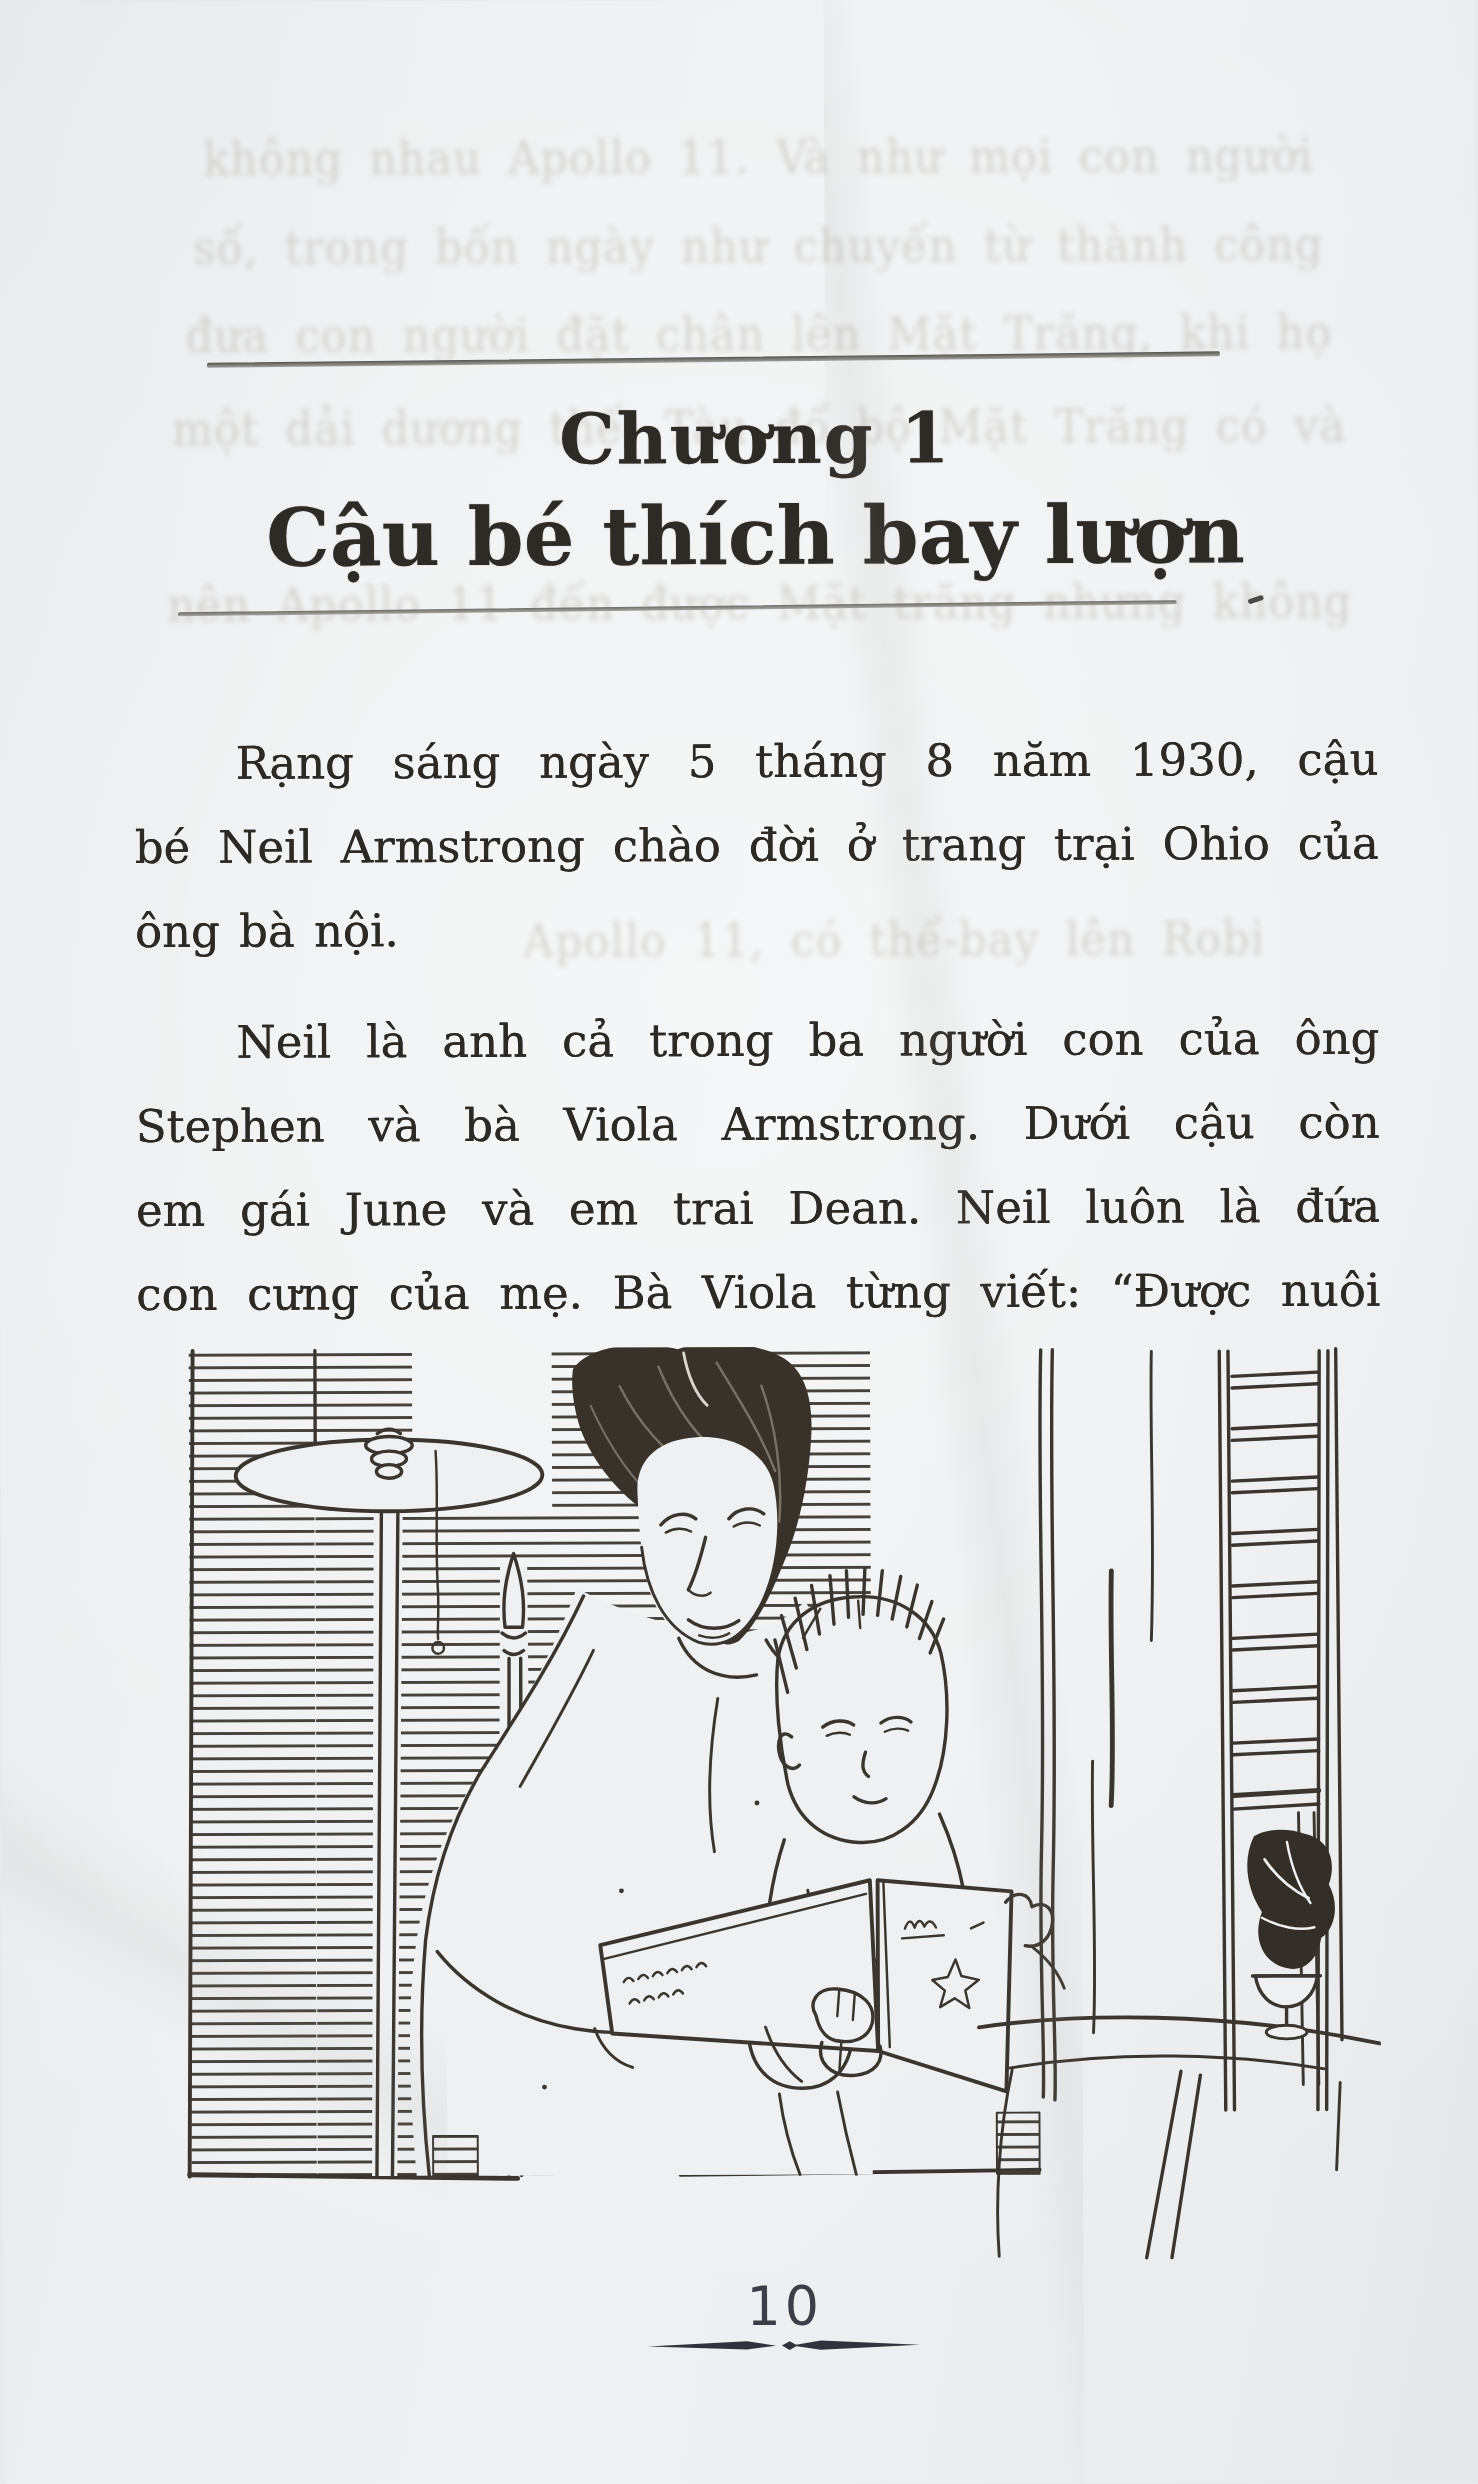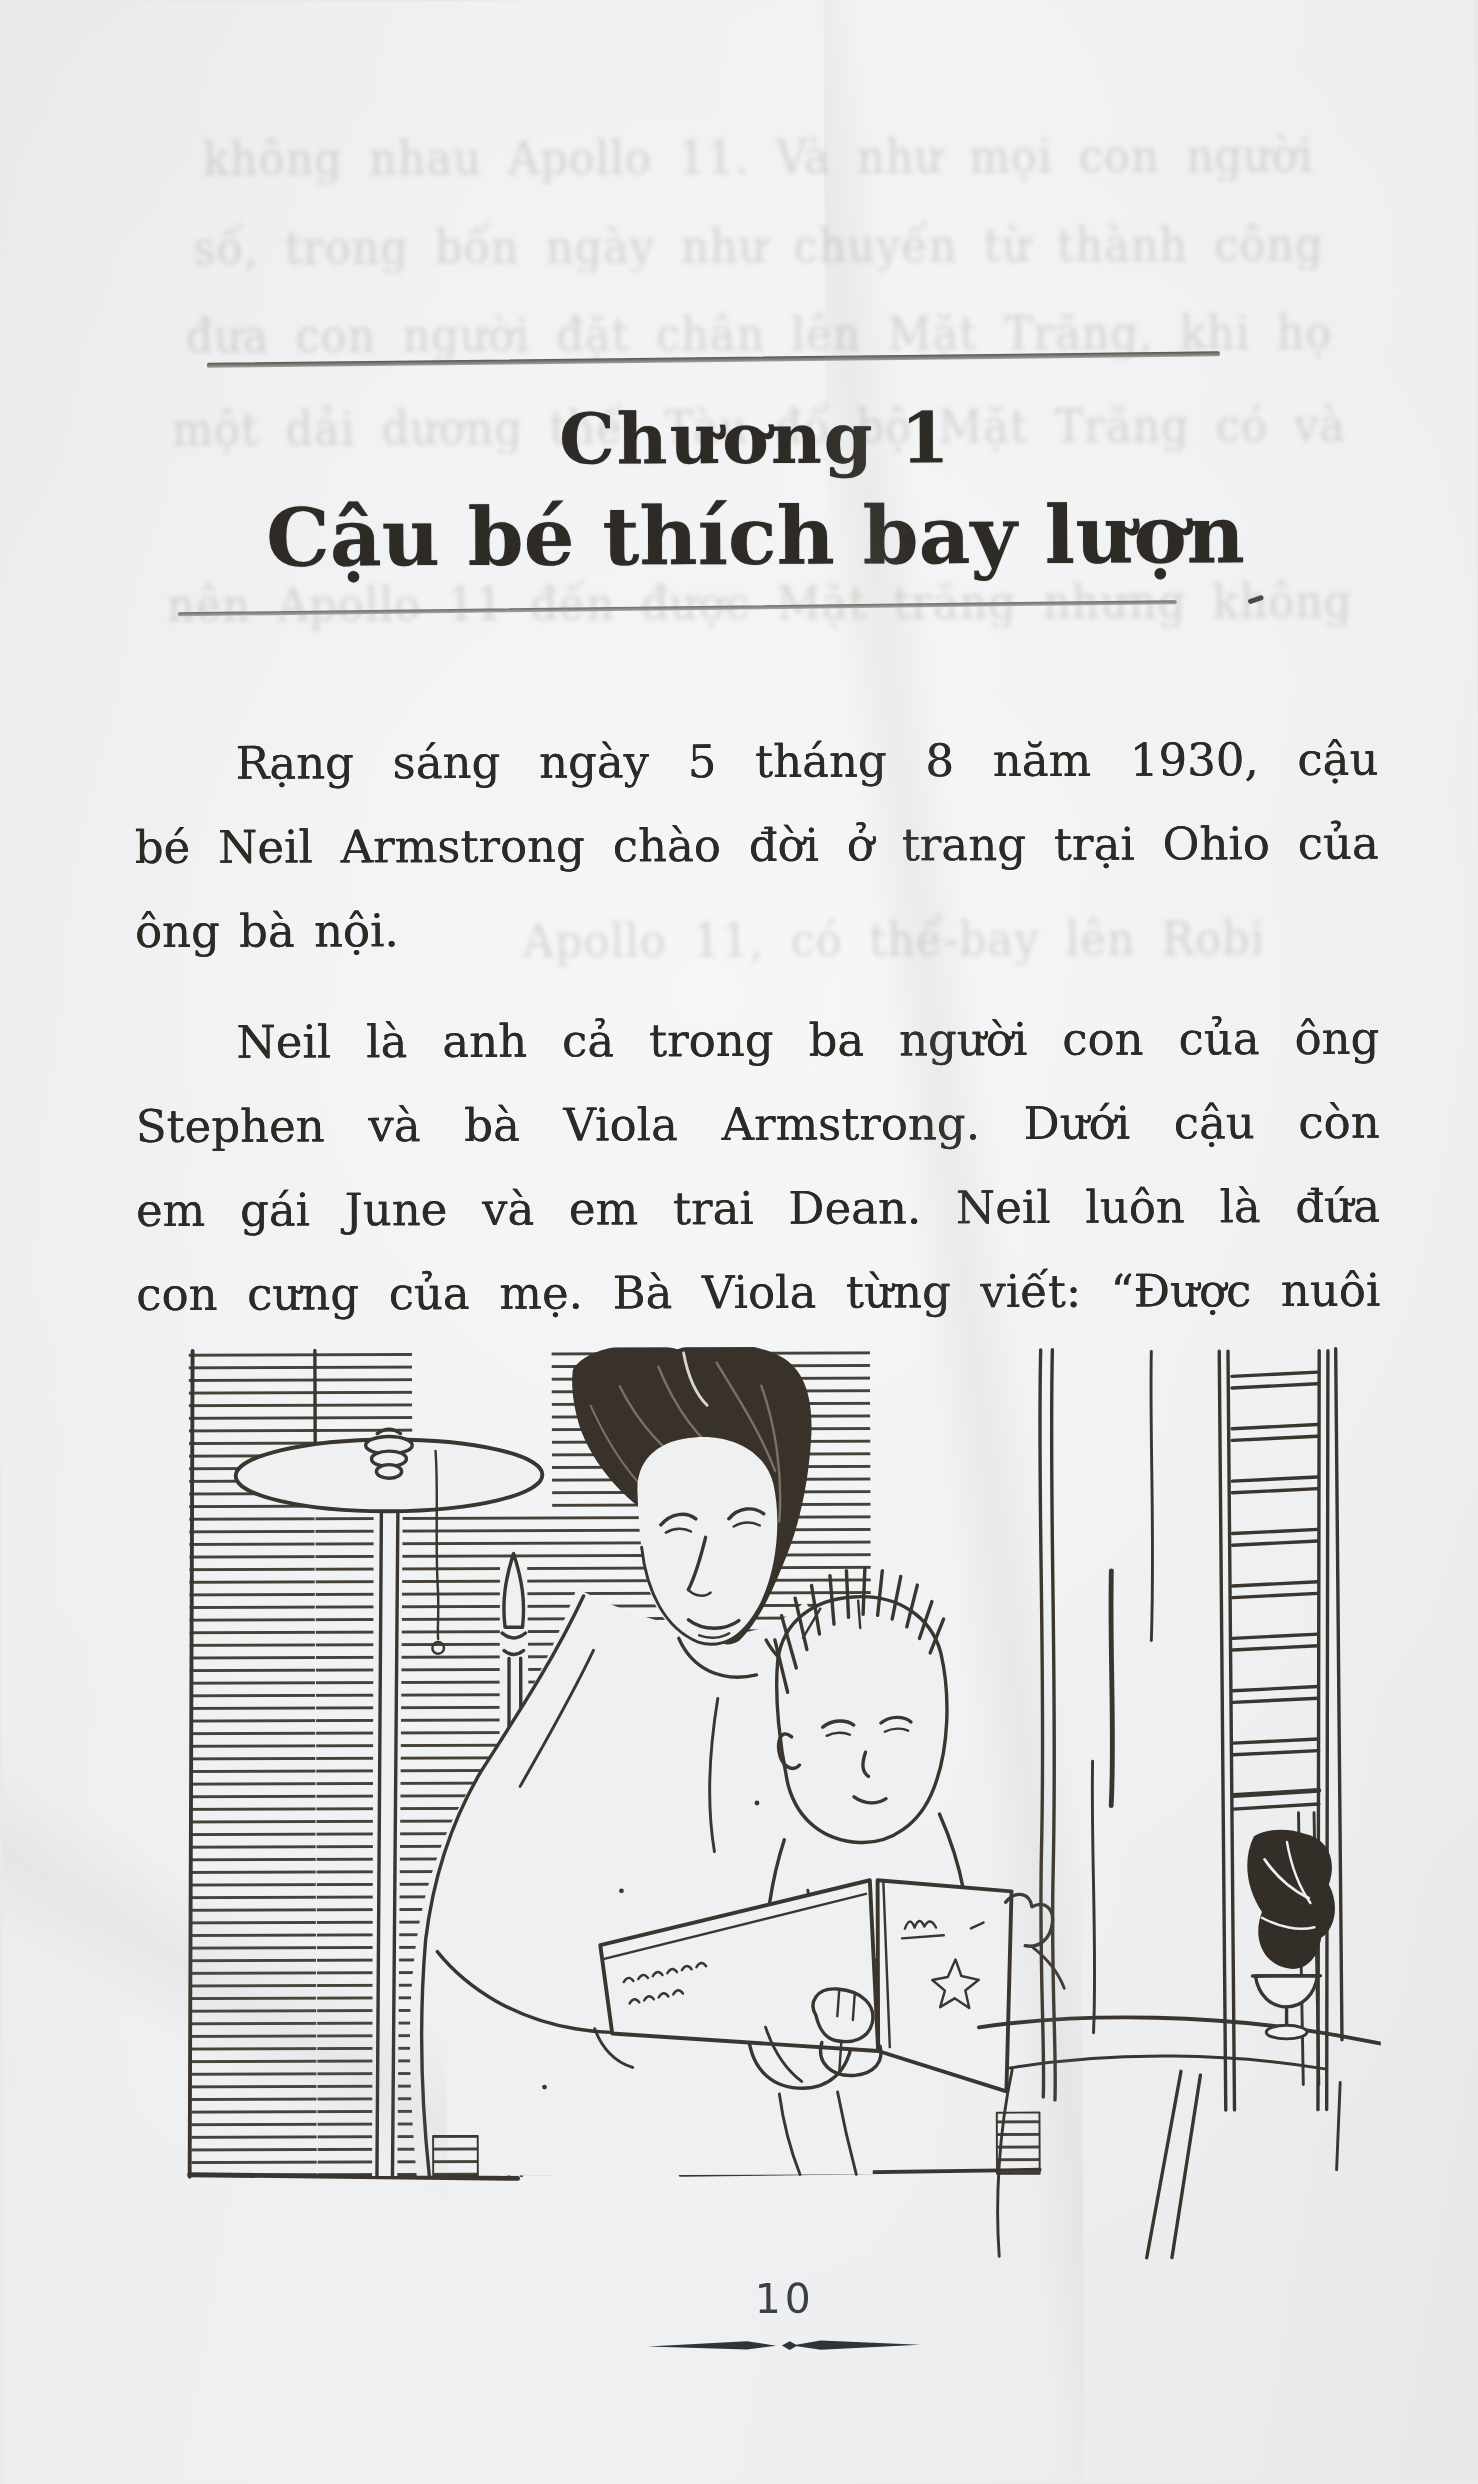--- a/index.html
+++ b/index.html
@@ -63,21 +63,21 @@
     white-space:normal;
   }
   .bodyline.first{text-indent:101px;}
   .bodyline.last{text-align-last:left;}
   .para[data-last-justified="true"] .bodyline.last{text-align-last:justify;}
 
   .illustration{position:absolute;left:134px;top:1347px;width:1244px;height:917px;}
 
   .page-number{
     position:absolute;left:715px;top:2275px;width:132px;text-align:center;
-    font-family:"DejaVu Sans", sans-serif;font-size:41px;color:#3c3f47;letter-spacing:3.9px;
+    font-family:"DejaVu Sans", sans-serif;font-size:54px;color:#3c3f47;letter-spacing:3.9px;
   }
   .footer-divider{position:absolute;left:642px;top:2337px;}
 </style>
 </head>
 <body>
 
 <div class="sheet">
 
   <div class="ghost-lines">
       <div class="gl first">không nhau Apollo 11. Và như mọi con người</div>

